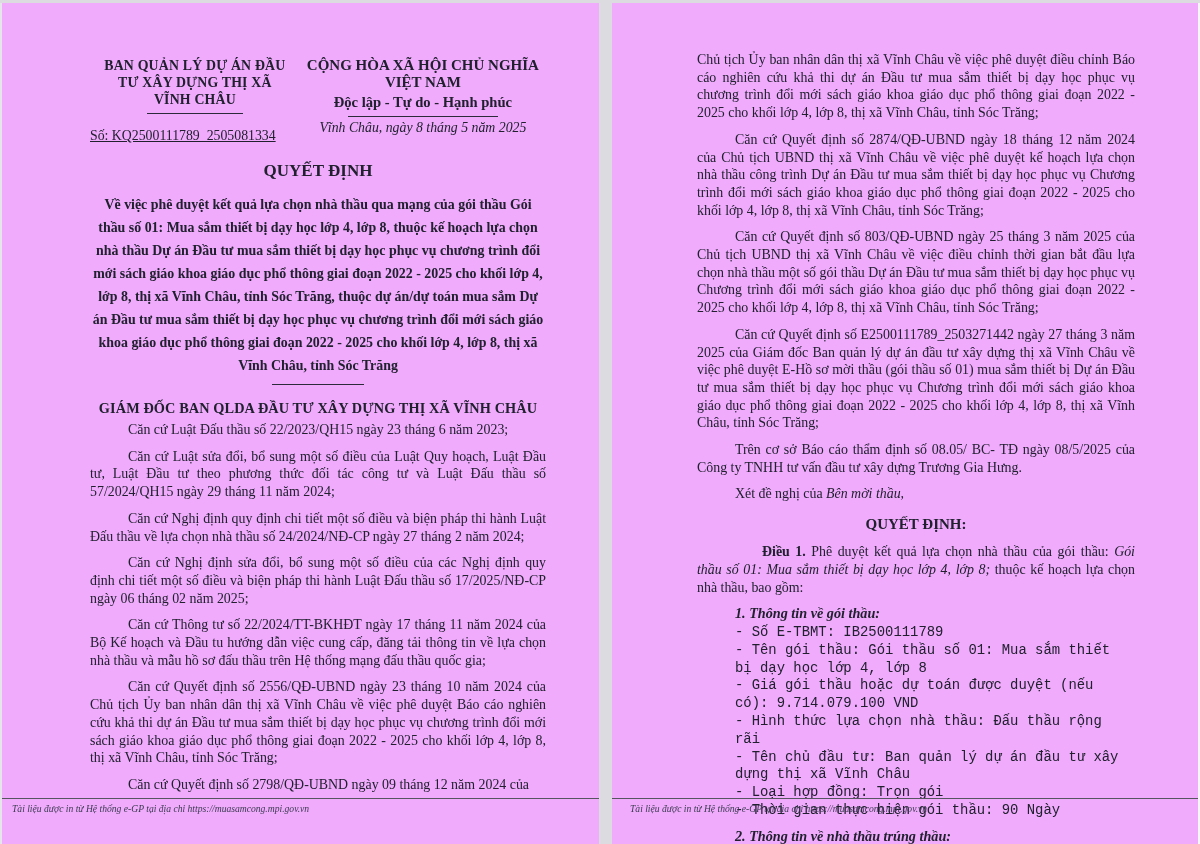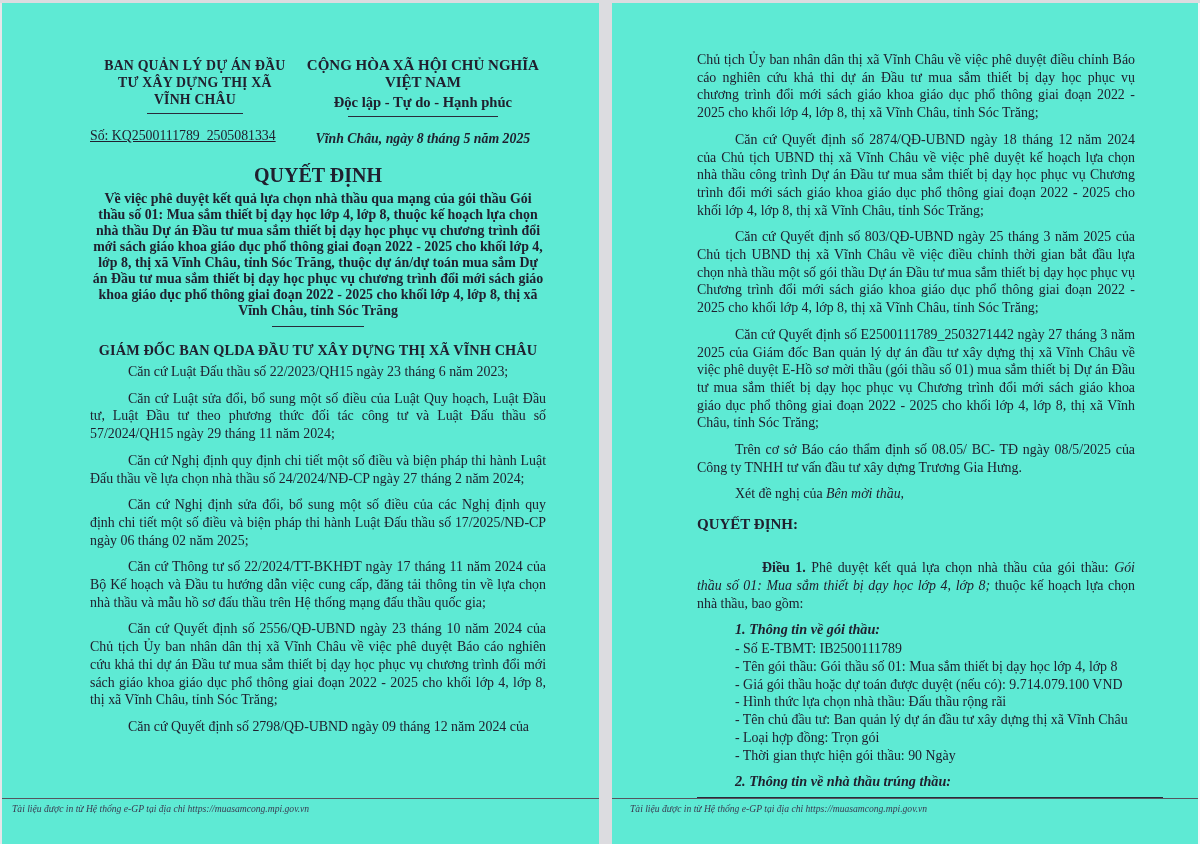--- a/index.html
+++ b/index.html
@@ -4,53 +4,53 @@
 <style>
   html,body{margin:0;padding:0;}
   body{
     width:1200px;height:844px;overflow:hidden;
     background:#f6f6f8;
     font-family:"Liberation Serif","DejaVu Serif",serif;
     color:#20202f;
     -webkit-font-smoothing:antialiased;
   }
   .spread{display:flex;width:1200px;height:844px;border-top:3px solid #dcdce0;box-sizing:border-box;}
-  .page{position:relative;background:#5eead4;height:100%;box-sizing:border-box;}
+  .page{position:relative;background:#f0abfc;height:100%;box-sizing:border-box;}
   .page-left{width:599px;border-left:2px solid #e6e6ea;}
   .gutter{width:13px;background:#dcdce0;height:100%;}
   .page-right{width:586px;}
   .content{position:relative;box-sizing:border-box;}
   .p1-content{padding:54px 53px 0 88px;}
   .p2-content{padding:48px 63px 0 85px;}
 
   .hdr{display:flex;}
   .hdr-left{width:46%;text-align:center;}
   .hdr-right{width:54%;text-align:center;}
   .org{font-weight:bold;font-size:13.8px;line-height:17px;letter-spacing:.2px;}
   .nation{font-weight:bold;font-size:15px;line-height:17px;}
   .motto{font-weight:bold;font-size:14.6px;margin-top:3px;}
   .rule-sm{border:0;border-top:1.4px solid #2a2a3a;width:96px;margin:5px auto 0;}
   .rule-md{border:0;border-top:1.4px solid #2a2a3a;width:150px;margin:5px auto 0;}
   .doc-no{text-align:left;font-size:13.8px;margin-top:14px;text-decoration:underline;}
-  .dateline{font-style:italic;font-weight:bold;font-size:13.8px;margin-top:14px;}
+  .dateline{font-style:italic;font-weight:normal;font-size:13.8px;margin-top:3px;}
 
-  .doc-title{text-align:center;font-weight:bold;font-size:20px;margin-top:17px;}
-  .doc-subtitle{text-align:center;font-weight:bold;font-size:13.9px;line-height:16px;margin-top:4px;}
+  .doc-title{text-align:center;font-weight:bold;font-size:17px;margin-top:17px;}
+  .doc-subtitle{text-align:center;font-weight:bold;font-size:13.9px;line-height:23px;margin-top:12px;}
   .rule-title{border:0;border-top:1.4px solid #2a2a3a;width:92px;margin:7px auto 0;}
   .authority{text-align:center;font-weight:bold;font-size:14.3px;margin-top:15px;letter-spacing:.1px;}
 
   .para{font-size:13.9px;line-height:17.7px;text-align:justify;text-indent:38px;margin:0 0 9px 0;}
   .para.first{margin-top:4px;}
   .para.noindent{text-indent:0;}
   .it{font-style:italic;}
   .bd{font-weight:bold;margin-left:27px;}
 
-  .decision-heading{font-weight:bold;font-size:15px;margin:13px 0 26px;}
+  .decision-heading{text-align:center;font-weight:bold;font-size:15px;margin:13px 0 10px;}
   .sec-heading{font-weight:bold;font-style:italic;font-size:14.2px;line-height:17.8px;margin:0 0 1px 38px;}
-  .bullet{font-size:13.9px;line-height:17.8px;margin-left:38px;}
+  .bullet{font-size:13.9px;line-height:17.8px;margin-left:38px;font-family:Liberation Mono, monospace;}
   .table-rule{border:0;border-top:1.6px solid #2a2a3a;margin:7px -28px 0 0;}
 
   .page-footer{position:absolute;left:0;right:0;top:795px;}
   .footer-rule{border:0;border-top:1.2px solid #55555f;margin:0;}
   .footer-note{font-style:italic;font-size:9.6px;color:#3a3a50;margin-top:4px;}
   .pf-1 .footer-note{margin-left:10px;}
   .pf-2 .footer-note{margin-left:18px;}
 </style>
 </head>
 <body>

